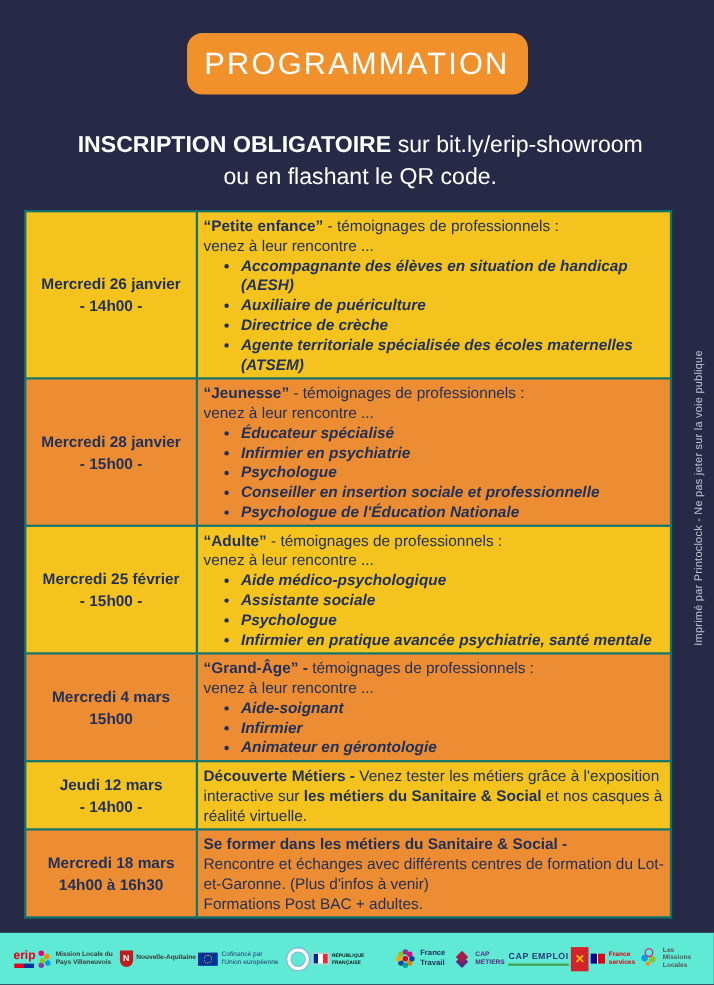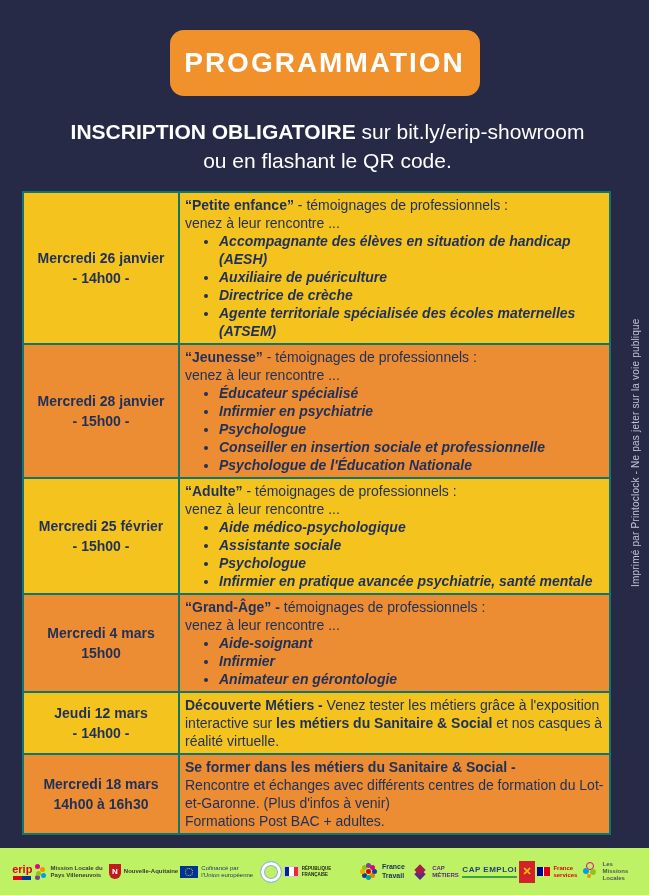--- a/index.html
+++ b/index.html
@@ -4,22 +4,22 @@
 <style>
   html,body{margin:0;padding:0;}
   body{
     width:649px;height:895px;position:relative;overflow:hidden;
     background:#272a46;
     font-family:"Liberation Sans",sans-serif;
   }
   
   .banner{
     position:absolute;top:30px;left:50%;transform:translateX(-50%);
-    width:310px;height:66px;border-radius:14px;background:#f0912c;
-    color:#ffffff;font-size:28px;font-weight:bold;letter-spacing:2px;
+    width:310px;height:56px;border-radius:14px;background:#f0912c;
+    color:#ffffff;font-size:28px;font-weight:normal;letter-spacing:2px;
     display:flex;align-items:center;justify-content:center;
   }
   
   .inscription{
     position:absolute;top:117px;left:3px;width:100%;
     text-align:center;color:#ffffff;font-size:21px;line-height:29px;
   }
   .b{font-weight:bold;}
   
   .schedule{
@@ -42,21 +42,21 @@
   
   .side-note{
     position:absolute;top:288px;right:8px;height:330px;
     writing-mode:vertical-rl;transform:rotate(180deg);
     font-size:10px;letter-spacing:.2px;color:#c3c4d4;
     display:flex;align-items:center;justify-content:center;
   }
   
   .footer{
     position:absolute;left:0;bottom:0;width:649px;height:47px;
-    background:#bef264;box-sizing:border-box;padding:0 10px;
+    background:#5eead4;box-sizing:border-box;padding:0 10px;
     display:flex;align-items:center;justify-content:space-evenly;
   }
   .logo{display:flex;align-items:center;gap:3px;flex-direction:row;}
   .ltext{font-size:6px;font-weight:bold;color:#3a3a3a;line-height:1.15;max-width:56px;}
   .licon{display:inline-block;flex:none;}
   
   .logo-erip{flex-direction:column;gap:1px;}
   .logo-erip .ltext{font-size:11px;color:#e2001a;max-width:none;}
   .logo-erip::after{content:"";width:18px;height:4px;
     background:linear-gradient(90deg,#e2001a 50%,#003399 50%);}

